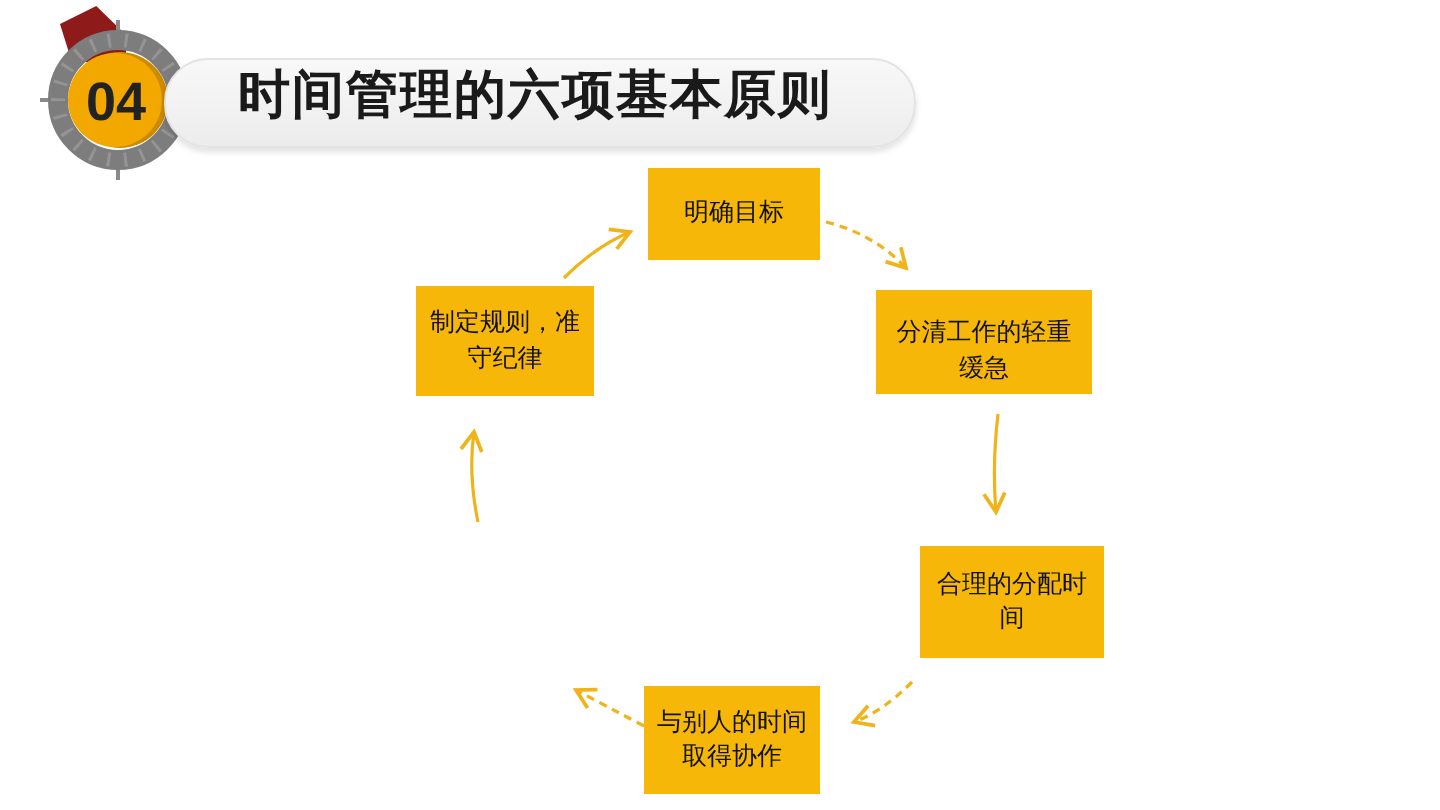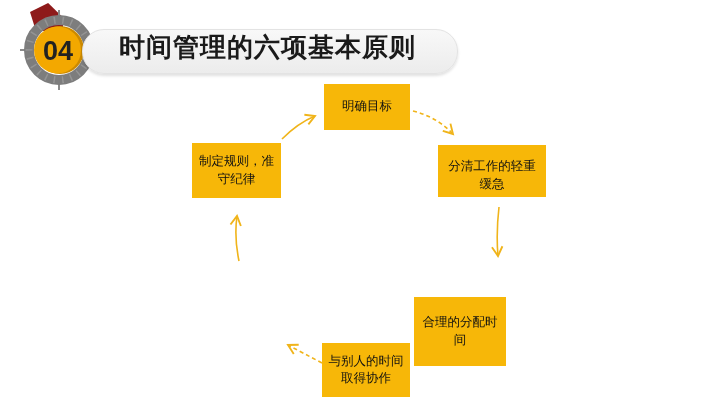--- a/index.html
+++ b/index.html
@@ -81,26 +81,26 @@
   </svg>
 
   <div class="step" style="left:324px;top:84px;width:86px;height:46px;">
     <span>明确目标</span>
   </div>
 
   <div class="step" style="left:438px;top:145px;width:108px;height:52px;align-items:flex-end;">
     <span>分清工作的轻重缓急</span>
   </div>
 
-  <div class="step" style="left:414px;top:273px;width:92px;height:69px;margin-top:24px;">
+  <div class="step" style="left:460px;top:273px;width:92px;height:56px;">
     <span>合理的分配时间</span>
   </div>
 
   <div class="step" style="left:322px;top:343px;width:88px;height:54px;">
     <span>与别人的时间取得协作</span>
   </div>
 
 
-  <div class="step" style="left:192px;top:143px;width:89px;height:55px;">
+  <div class="step" style="left:208px;top:143px;width:89px;height:55px;">
     <span>制定规则，准守纪律</span>
   </div>
 
 </div>
 
 </body></html>

